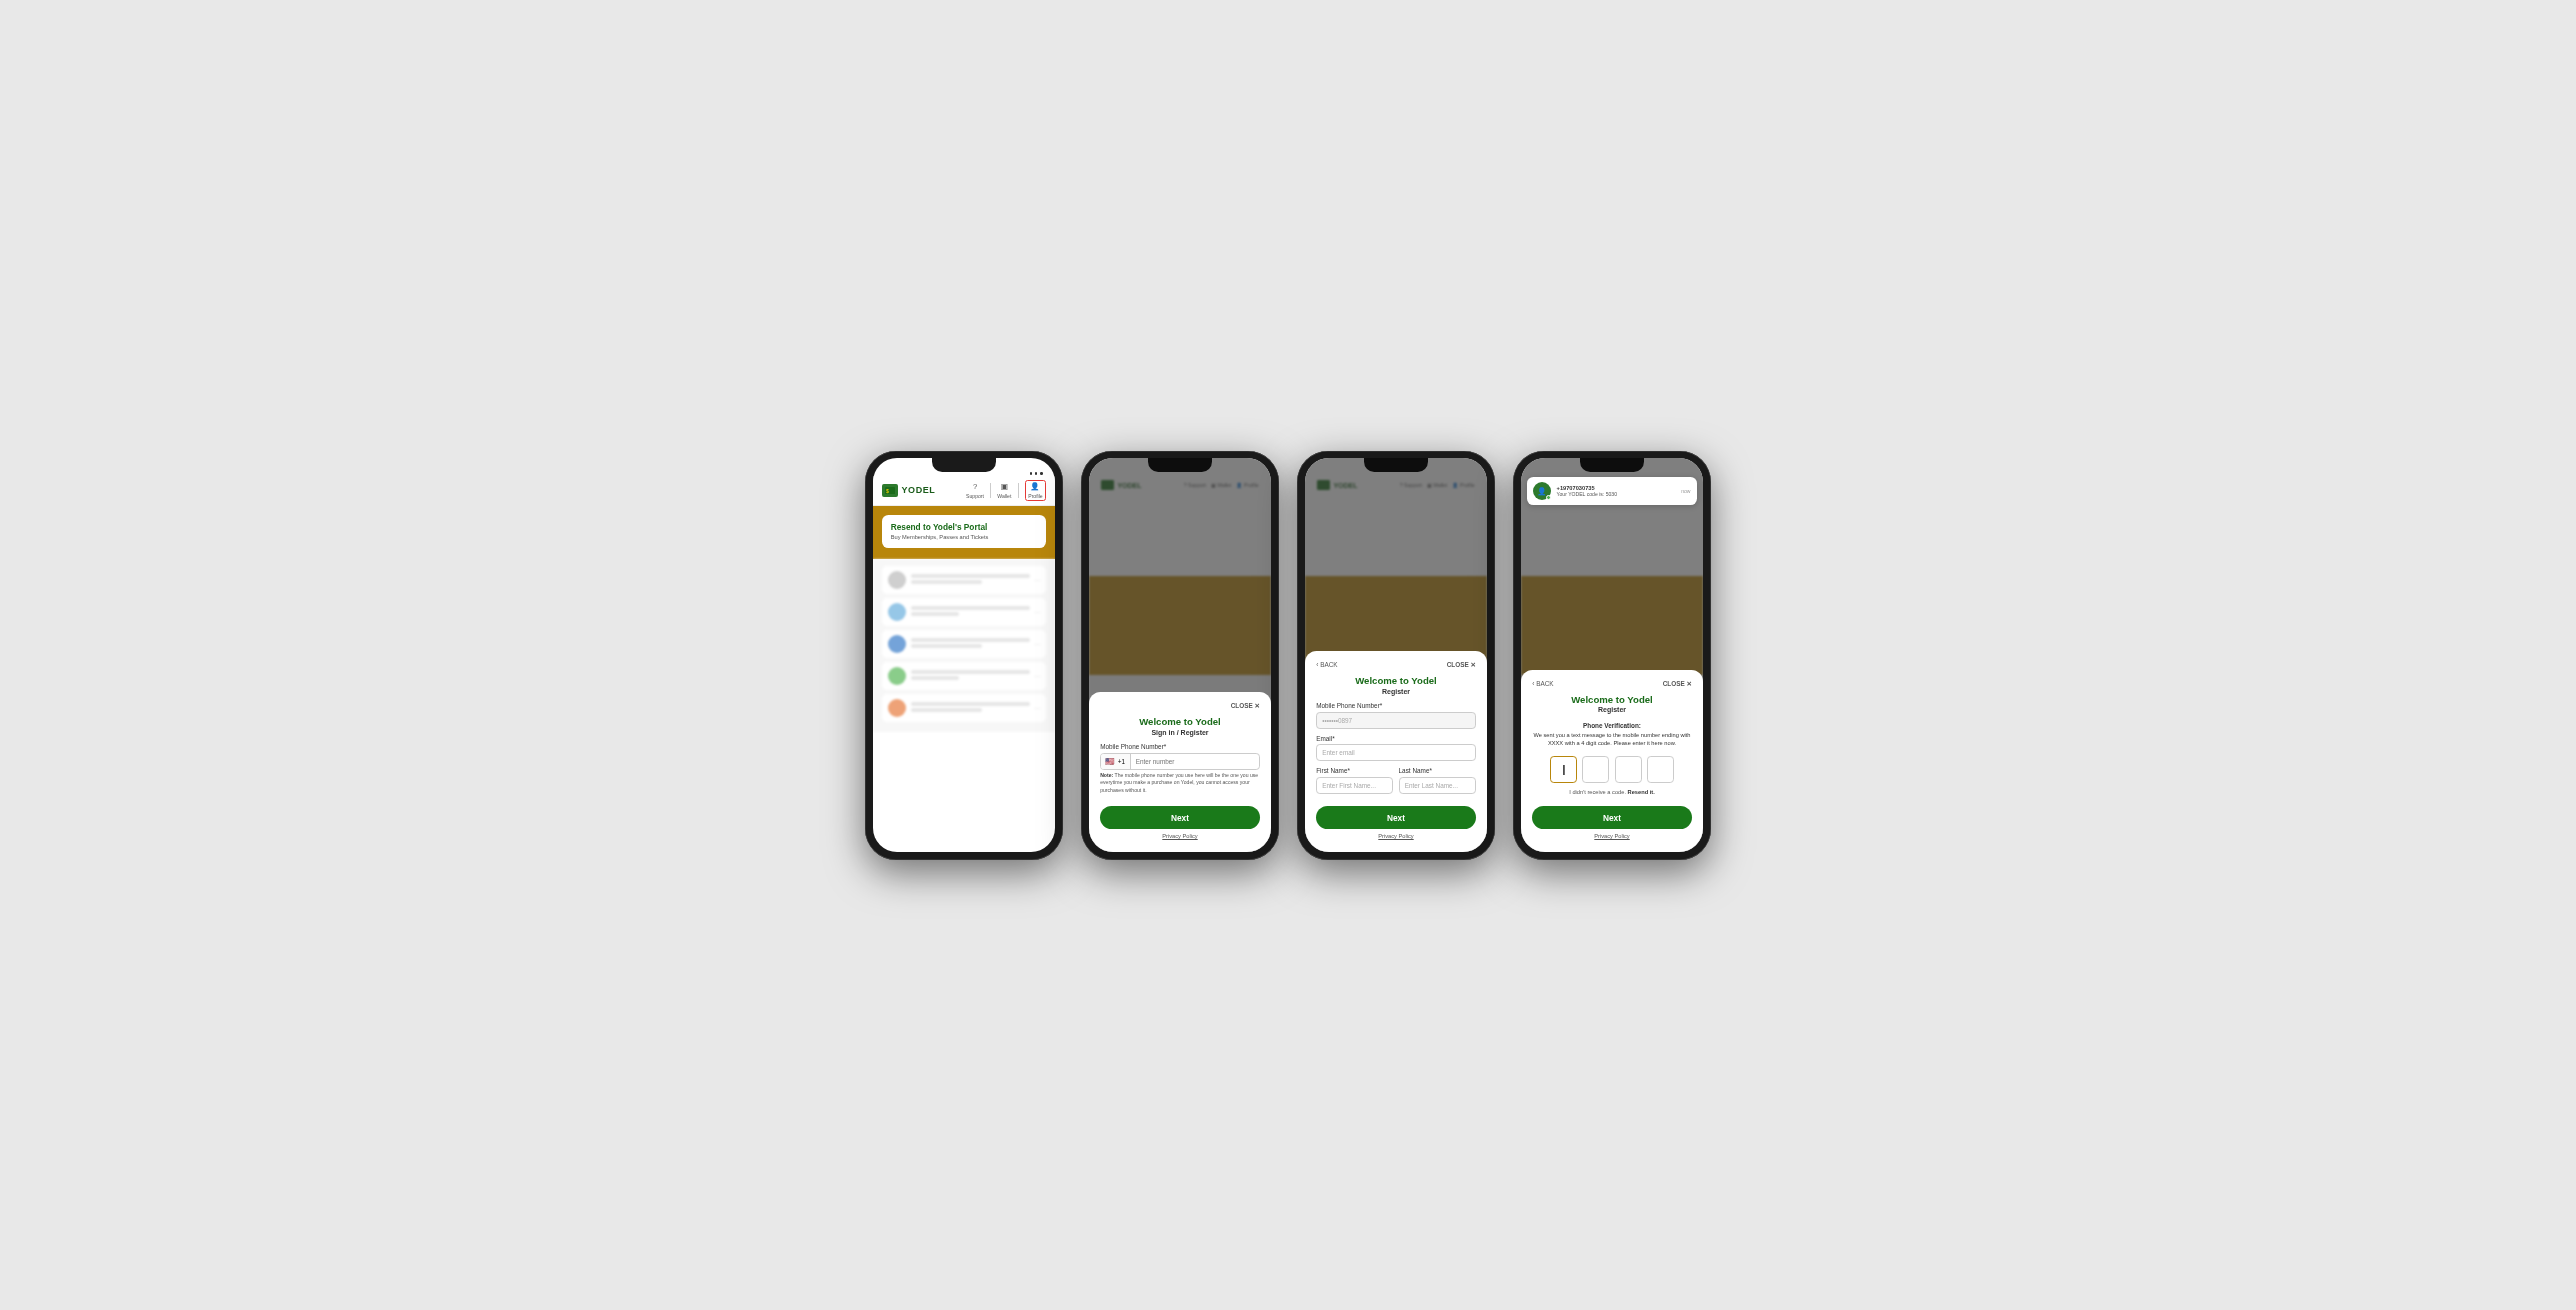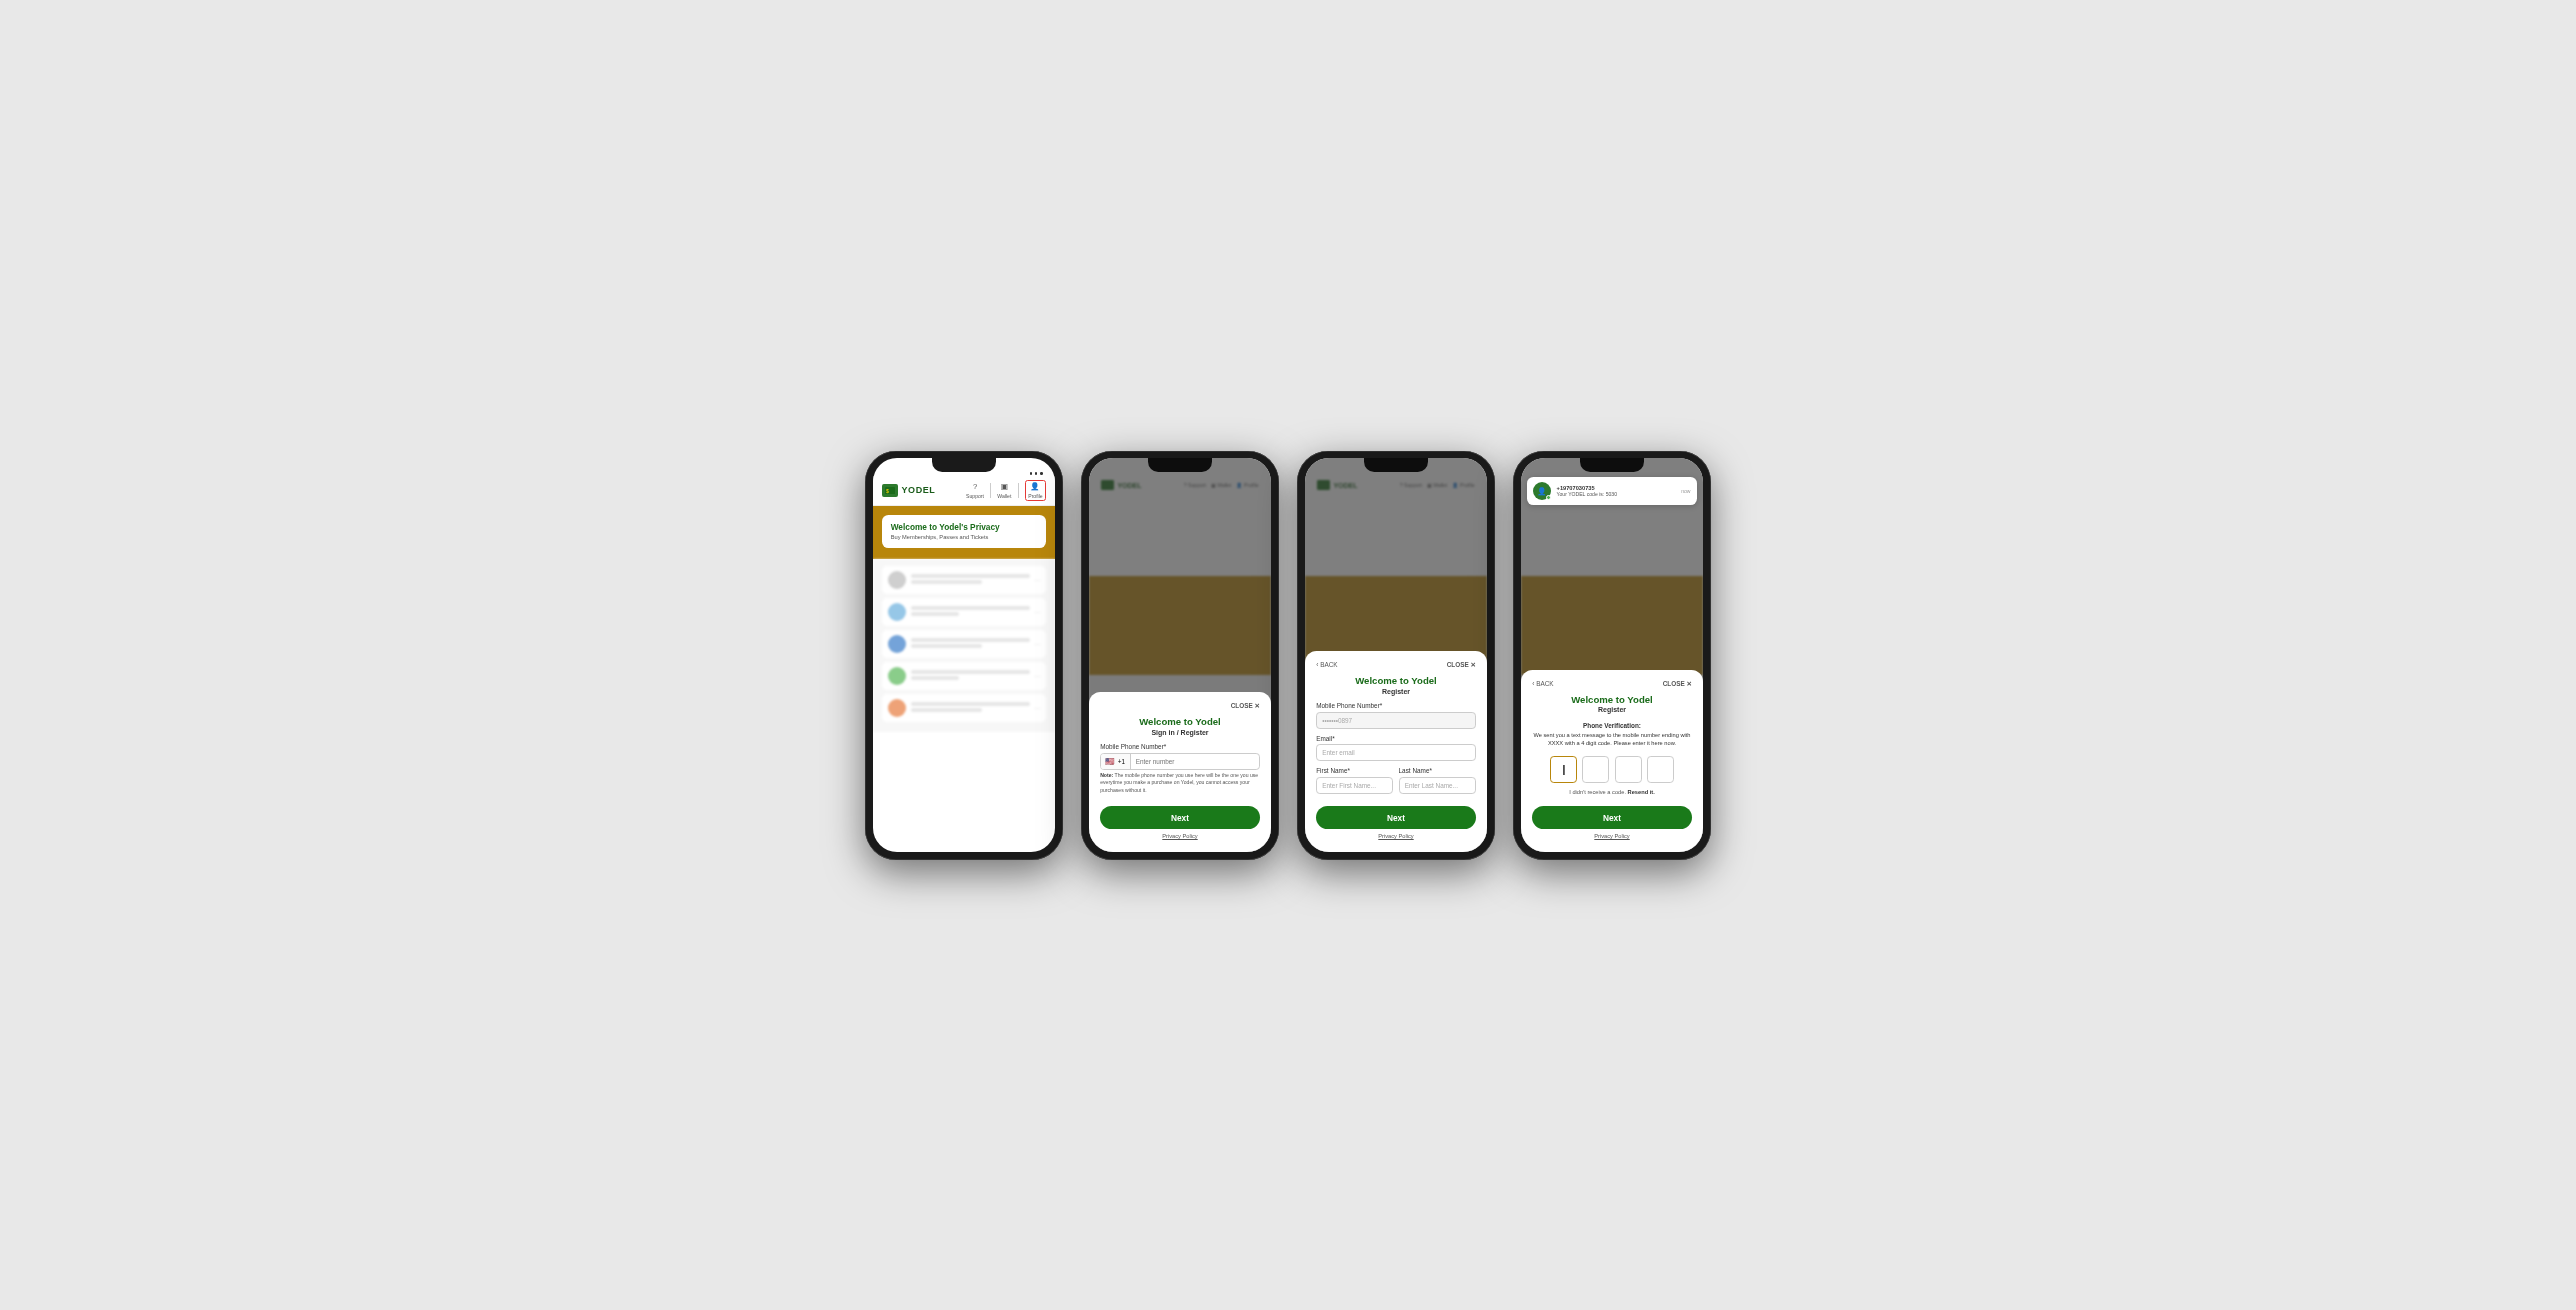--- a/index.html
+++ b/index.html
@@ -453,21 +453,21 @@
           <div class="divider-line"></div>
           <div class="nav-item active" style="border-color: #e53935;">
             <span class="nav-icon">👤</span>
             <span>Profile</span>
           </div>
         </div>
       </div>
 
       <div class="hero-banner">
         <div class="hero-card">
-          <div class="hero-title">Welcome to Yodel's Privacy</div>
+          <div class="hero-title">Resend to Yodel's Portal</div>
           <div class="hero-subtitle">Buy Memberships, Passes and Tickets</div>
         </div>
       </div>
 
       <div class="content-list blurred-bg">
         <div class="list-item">
           <div class="list-item-icon" style="background:#bbb"></div>
           <div class="list-item-lines">
             <div class="list-line"></div>
             <div class="list-line short"></div>

